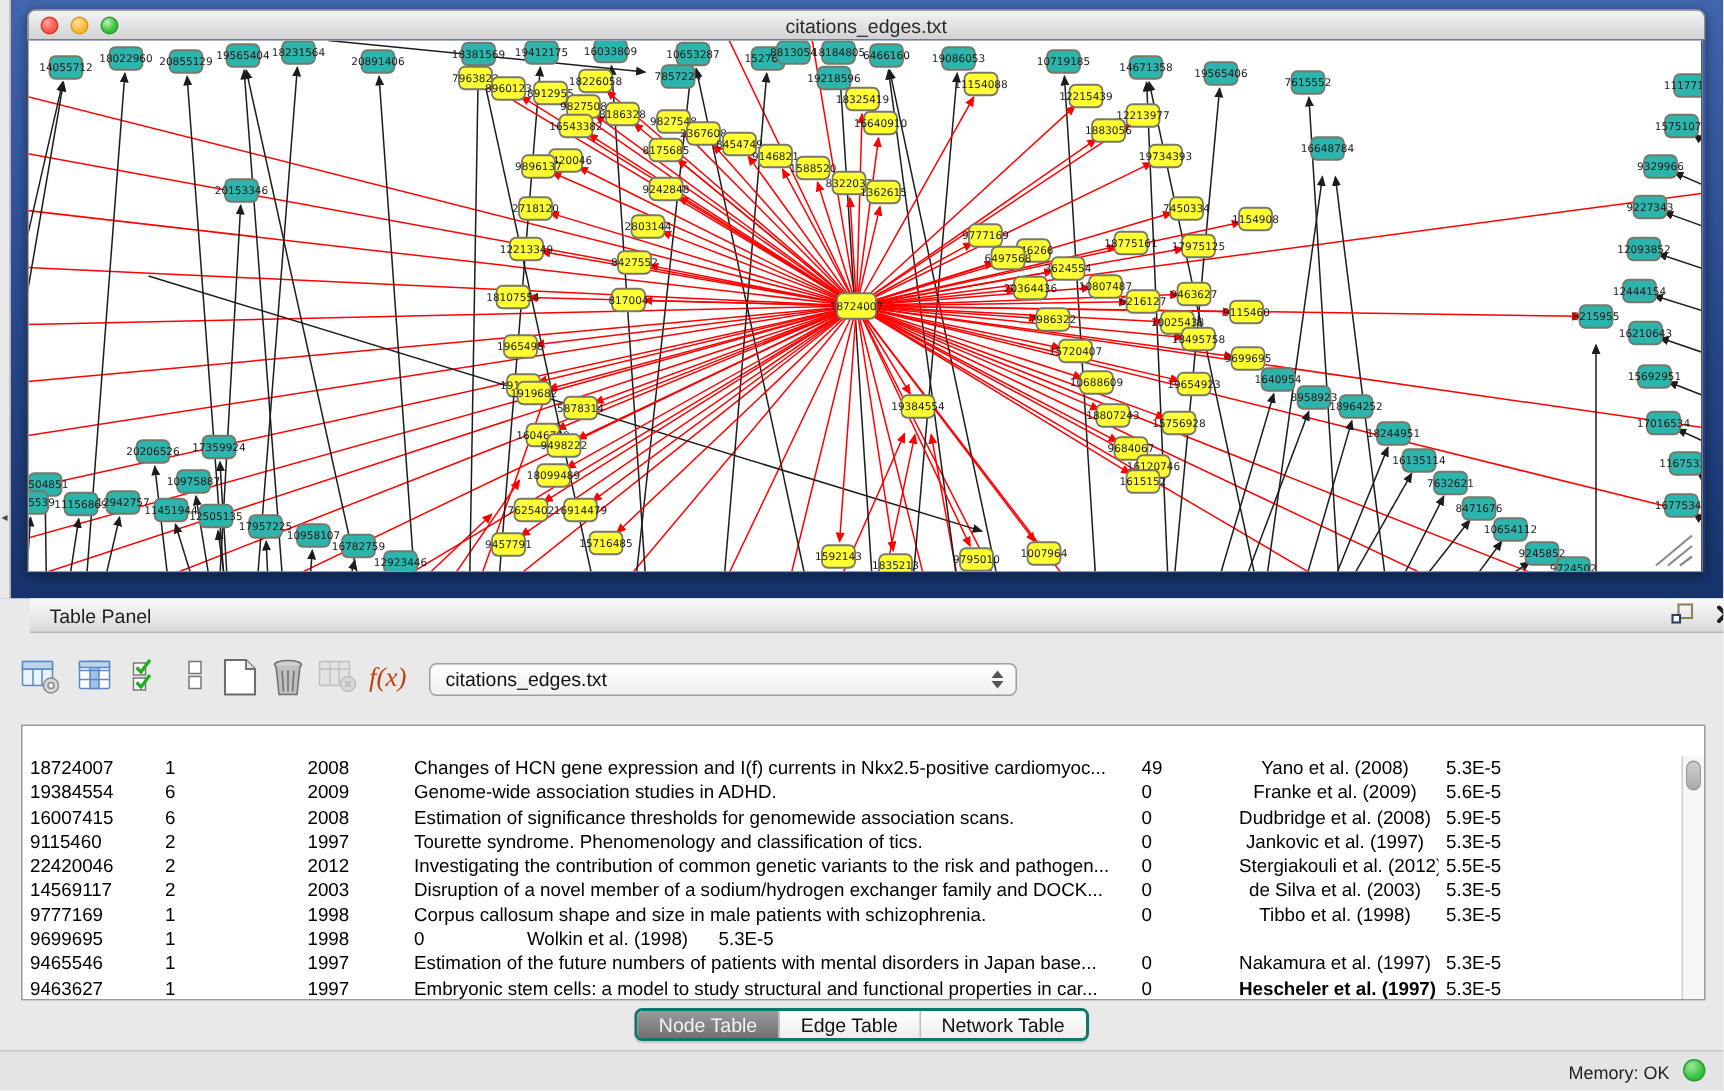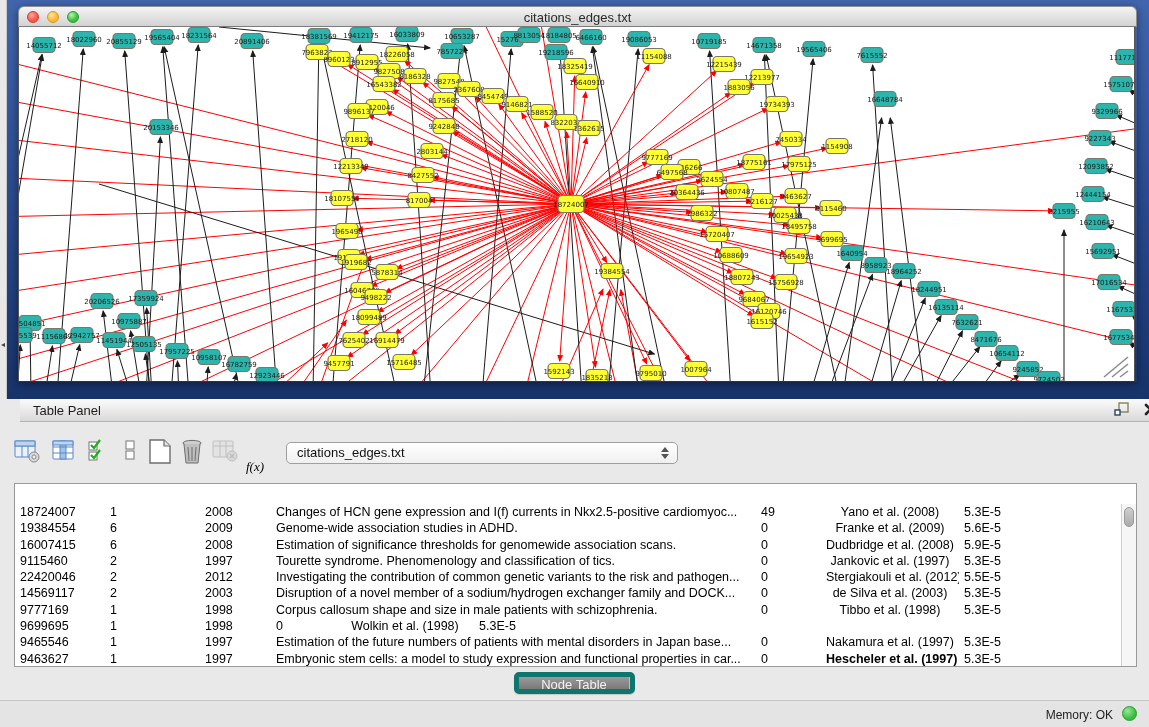--- a/index.html
+++ b/index.html
@@ -51,22 +51,22 @@
         font-size:12.5px; color:#1a1a1a; text-align:center; line-height:19px; overflow:hidden; white-space:nowrap; }
   .th.first { border-left:1px solid #93b4c6; }
   .th-filler { flex:1; background:#fff; border:none; }
   .tbody { position:absolute; left:0; top:20px; right:15px; bottom:0; overflow:hidden; }
   .tr { display:flex; height:16.3px; }
   .td { font-size:12.5px; color:#000; line-height:16px; padding:0 5px; overflow:hidden; white-space:nowrap; }
   .vscroll { position:absolute; right:0; top:20px; width:15px; bottom:0; background:#f6f6f6; border-left:1px solid #cfcfcf; }
   .vthumb { position:absolute; left:2px; top:3px; width:10px; height:20px; background:linear-gradient(180deg,#cfcfcf,#ababab); border-radius:6px; border:1px solid #9a9a9a; }
 
   .tabbar { position:absolute; left:0; top:273px; width:100%; height:24px; display:flex; justify-content:center; }
-  .seg { display:flex; border:5px solid #0f766e; border-radius:5px; overflow:hidden; height:22px;
-         box-shadow:0 1px 1px rgba(0,0,0,.15);flex-direction:column; }
+  .seg { display:flex; border:2px solid #0f766e; border-radius:5px; overflow:hidden; height:22px;
+         box-shadow:0 1px 1px rgba(0,0,0,.15); }
   .seg button { border:none; background:linear-gradient(180deg,#ffffff,#ededed); font-size:13px; color:#111;
                 padding:0 14px; border-right:1px solid #bdbdbd; cursor:pointer; font-family:inherit; }
   .seg button:last-child { border-right:none; }
   .seg button.active { background:linear-gradient(180deg,#9a9a9a,#717171); color:#f2f2f2; }
 
   .statusbar { position:absolute; left:0; bottom:0; width:100%; height:27px; background:#e4e4e4; border-top:1px solid #c6c6c6; }
   .mem { position:absolute; right:36px; top:7px; font-size:12px; color:#222; }
   .memdot { position:absolute; right:12px; top:5px; width:15px; height:15px; border-radius:50%;
             background:radial-gradient(circle at 35% 30%, #9ae89a, #35bf3b 65%); border:1px solid #2b9a31; }
 </style>
@@ -614,21 +614,21 @@
       <button class="tool-btn" style="left:212px; opacity:.45">
         <svg width="27" height="25">
             <rect x="1" y="2" width="20" height="16" rx="1" fill="#dcdcdc" stroke="#909090"></rect>
             <line x1="1" y1="7" x2="21" y2="7" stroke="#909090"></line>
             <line x1="8" y1="2" x2="8" y2="18" stroke="#909090"></line>
             <line x1="14" y1="2" x2="14" y2="18" stroke="#909090"></line>
             <circle cx="20" cy="17" r="5" fill="#c4c4c4" stroke="#8a8a8a"></circle>
             <path d="M18 15 L22 19 M22 15 L18 19" stroke="#8a8a8a" stroke-width="1.4"></path>
           </svg>
       </button>
-      <button class="tool-btn" style="left:246px; top:24px; font-family:'Liberation Serif',serif; font-style:italic; font-size:13px; color:#000000;">
+      <button class="tool-btn" style="left:246px; top:6px; font-family:'Liberation Serif',serif; font-style:italic; font-size:18px; color:#c2410c;">
         <span>f(x)</span>
       </button>
 
       <div class="combo">
         <span>citations_edges.txt</span>
         <div class="arrows">
           <div class="arrow-up"></div>
             <div class="arrow-dn"></div>
         </div>
       </div>
@@ -713,21 +713,21 @@
             <div class="td" style="width: 71px;">1997</div>
             <div class="td" style="width: 485px;">Estimation of the future numbers of patients with mental disorders in Japan base...</div>
             <div class="td" style="width: 65px;">0</div>
             <div class="td" style="width: 138px; text-align: center;">Nakamura et al. (1997)</div>
             <div class="td" style="width: 85px;">5.3E-5</div>
           </div>
           <div class="tr">
             <div class="td" style="width: 90px;">9463627</div>
             <div class="td" style="width: 95px;">1</div>
             <div class="td" style="width: 71px;">1997</div>
-            <div class="td" style="width: 485px;">Embryonic stem cells: a model to study expression and functional properties in car...</div>
+            <div class="td" style="width: 485px;">Embryonic stem cells: a model to study structural and functional properties in car...</div>
             <div class="td" style="width: 65px;">0</div>
             <div class="td" style="width: 138px; text-align: right; font-weight: bold;">Hescheler et al. (1997)</div>
             <div class="td" style="width: 85px;">5.3E-5</div>
           </div>
         </div>
       <div class="vscroll">
         <div class="vthumb"></div>
       </div>
     </div>
 

